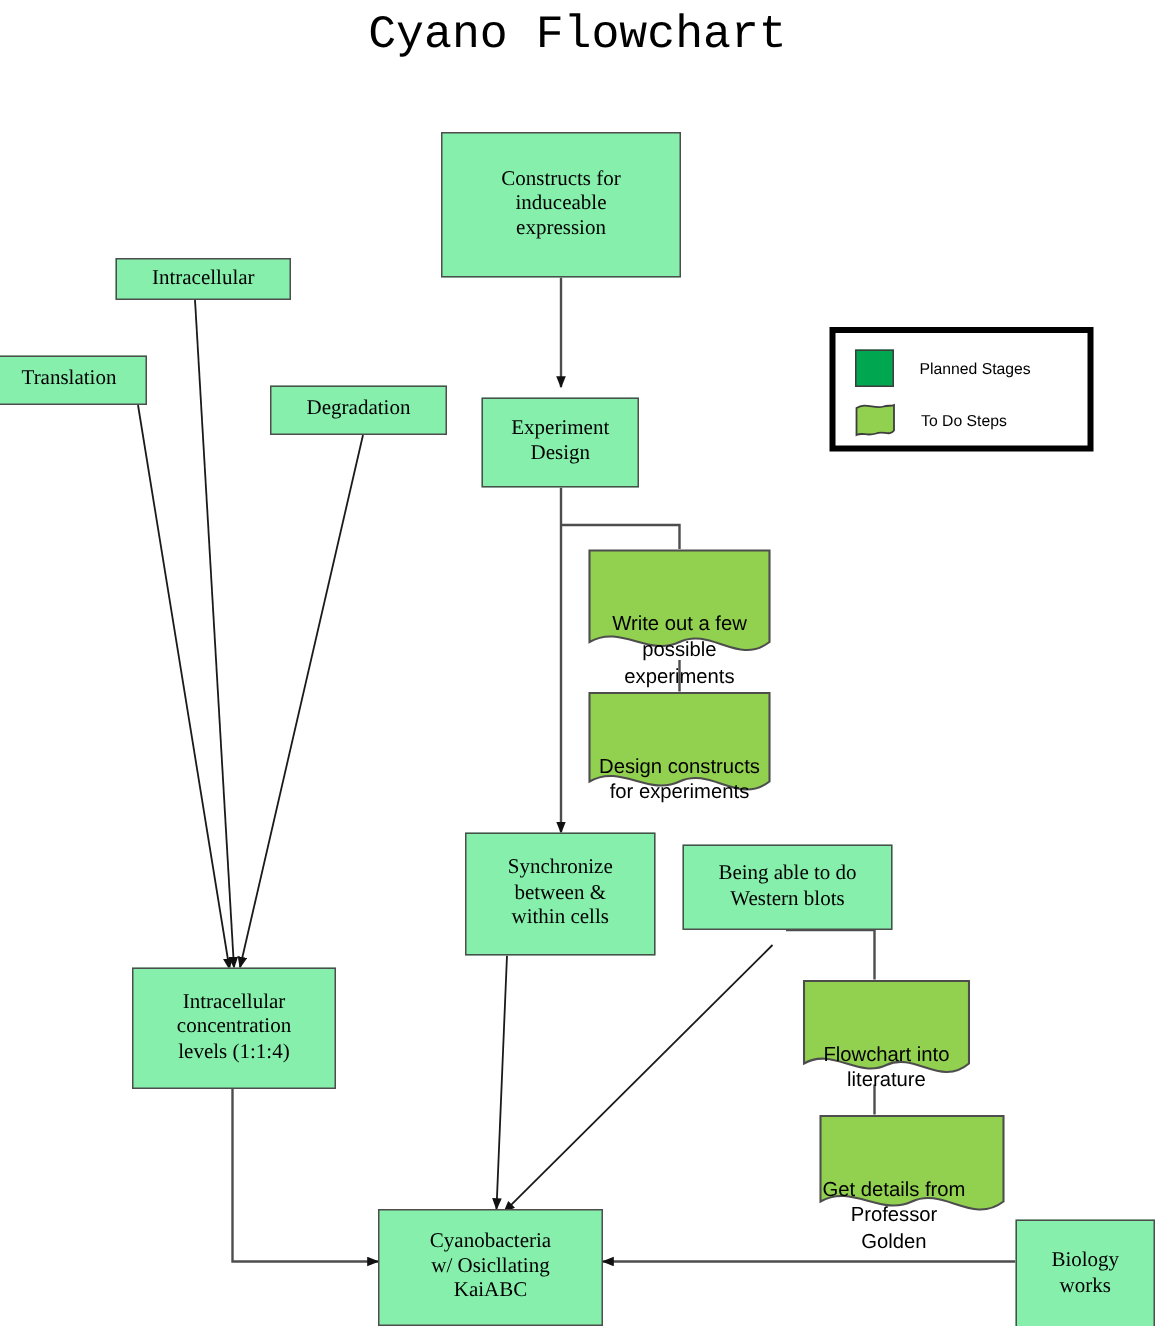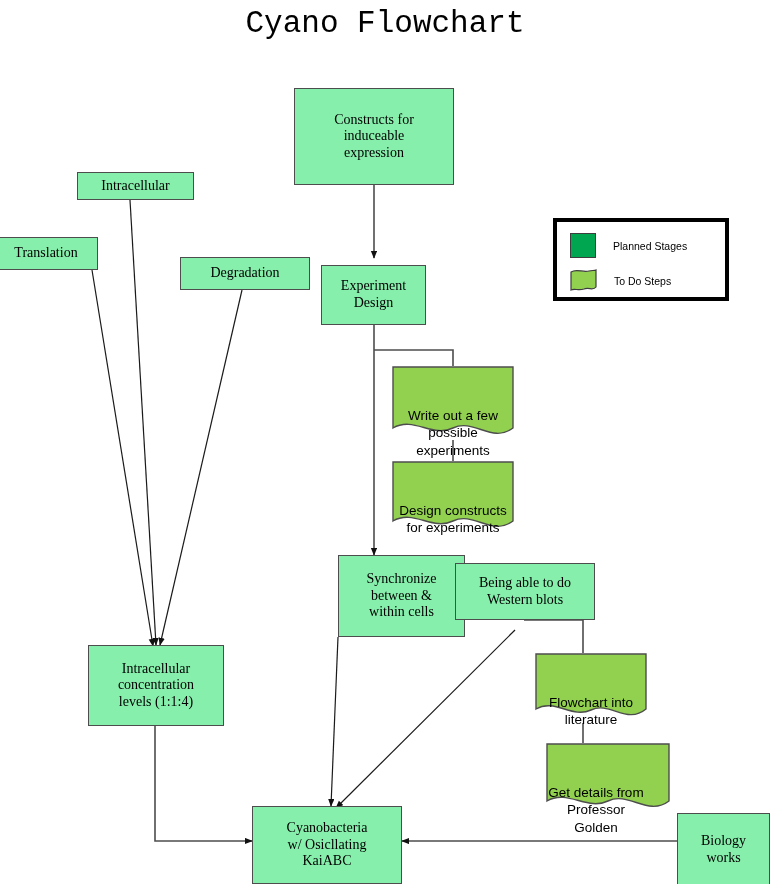--- a/index.html
+++ b/index.html
@@ -151,26 +151,26 @@
   </svg>
 
   <div class="node stage" style="left:294px; top:88px; width:160px; height:97px;">Constructs for
 induceable
 expression</div>
 
   <div class="node stage" style="left:77px; top:172px; width:117px; height:28px;">Intracellular</div>
 
   <div class="node stage" style="left:-6px; top:237px; width:104px; height:33px;">Translation</div>
 
-  <div class="node stage" style="left:180px; top:257px; width:130px; height:33px;">Degradation</div>
+  <div class="node stage" style="left:180px; top:257px; width:118px; height:33px;">Degradation</div>
 
   <div class="node stage" style="left:321px; top:265px; width:105px; height:60px;">Experiment
 Design</div>
 
-  <div class="node stage" style="left:310px; top:555px; width:127px; height:82px;margin-left:28px;">Synchronize
+  <div class="node stage" style="left:310px; top:555px; width:127px; height:82px;">Synchronize
 between &amp;
 within cells</div>
 
   <div class="node stage" style="left:455px; top:563px; width:140px; height:57px;">Being able to do
 Western blots</div>
 
   <div class="node stage" style="left:88px; top:645px; width:136px; height:81px;">Intracellular
 concentration
 levels (1:1:4)</div>
 

